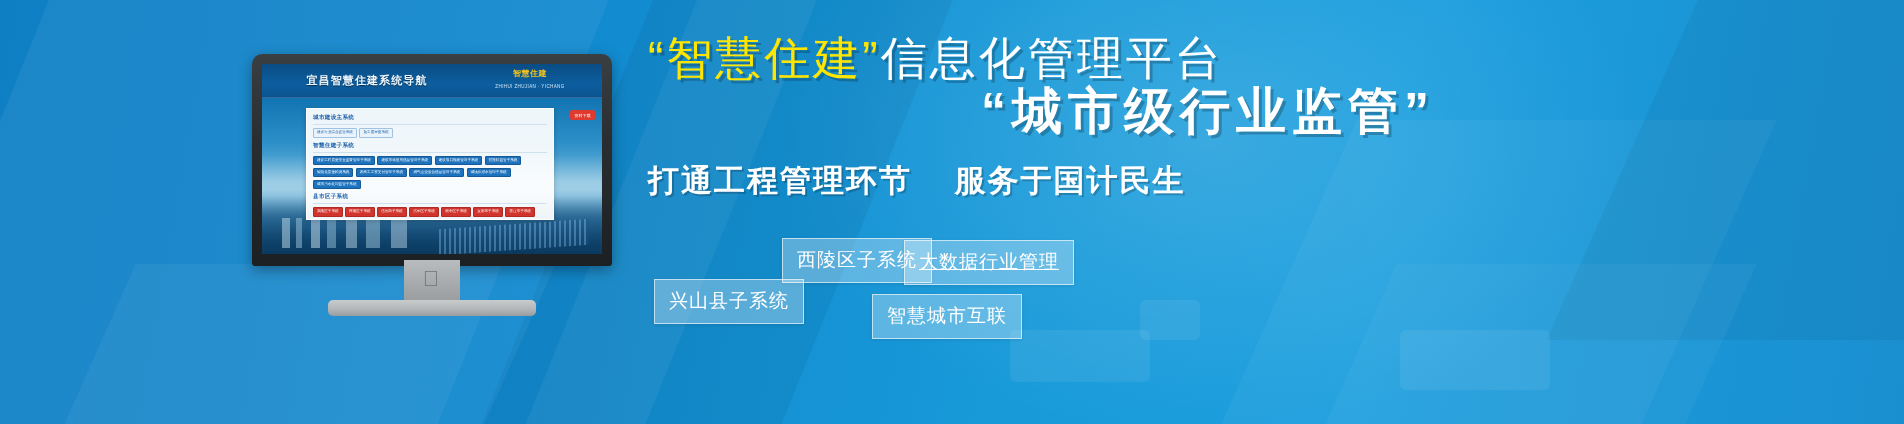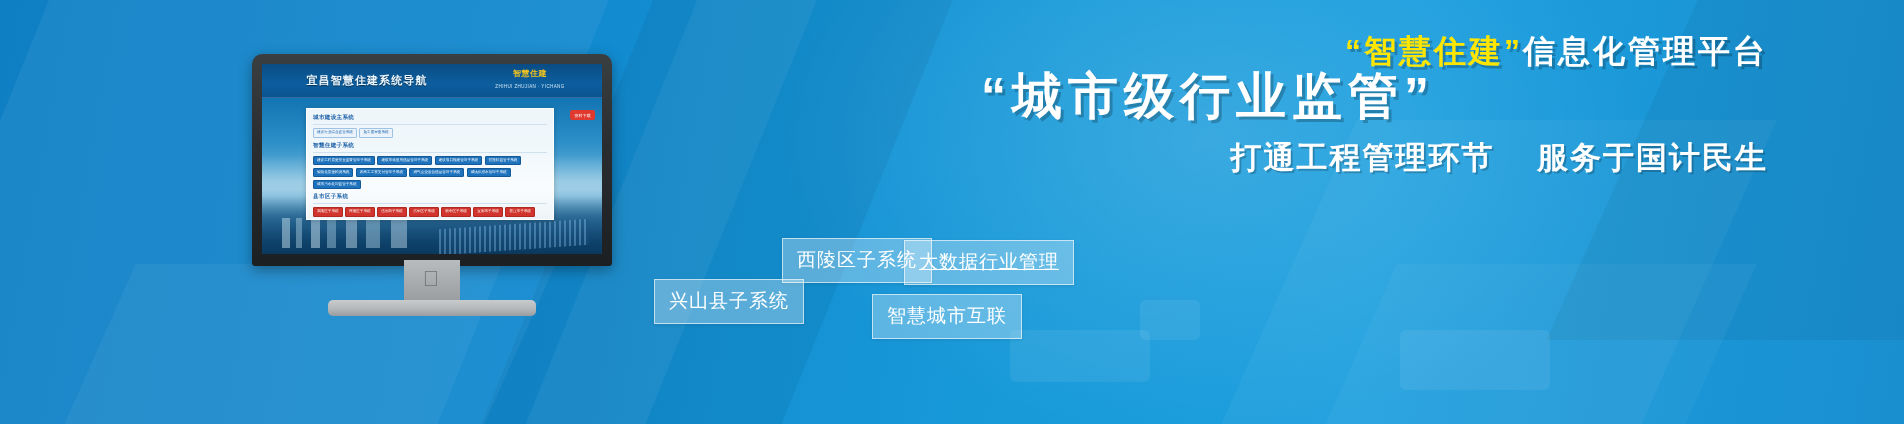--- a/index.html
+++ b/index.html
@@ -138,33 +138,33 @@
     border-radius:5px;
   }
   .apple {
     position:absolute; left:168px; top:214px; width:22px; height:24px;
     color:#6f7375; font-size:22px; line-height:22px; text-align:center;
   }
 
   
   #copy { position:absolute; left:648px; top:34px; width:1120px; }
   .line1 {
-    font-size:32px; font-weight:bold; letter-spacing:3px; line-height:1.08;
-    text-align:right; white-space:nowrap;
+    font-size:46px; font-weight:normal; letter-spacing:3px; line-height:1.08;
+    text-align:left; white-space:nowrap;
   }
   .hl-yellow { color:#ffe600; text-shadow: 3px 3px 0 rgba(0,0,0,0.22); }
   .hl-white  { color:#ffffff; text-shadow: 3px 3px 0 rgba(0,0,0,0.22); }
   .line2 {
     margin-top:0; font-size:50px; font-weight:bold; letter-spacing:6px;
     line-height:1.08; text-align:center; color:#ffffff; white-space:nowrap;
     text-shadow: 3px 3px 0 rgba(0,0,0,0.22);
   }
   .line3 {
-    margin-top:18px; font-size:31px; font-weight:bold; letter-spacing:2px;
-    line-height:1.1; text-align:right; color:#ffffff; white-space:nowrap;
+    margin-top:26px; font-size:31px; font-weight:bold; letter-spacing:2px;
+    line-height:1.1; text-align:left; color:#ffffff; white-space:nowrap;
     text-shadow: 2px 2px 0 rgba(0,0,0,0.20);
   }
 
   
   .tag {
     position:absolute;
     background: rgba(255,255,255,0.30);
     border:1px solid rgba(255,255,255,0.62);
     color:#ffffff;
     font-size:19px; letter-spacing:1px;

